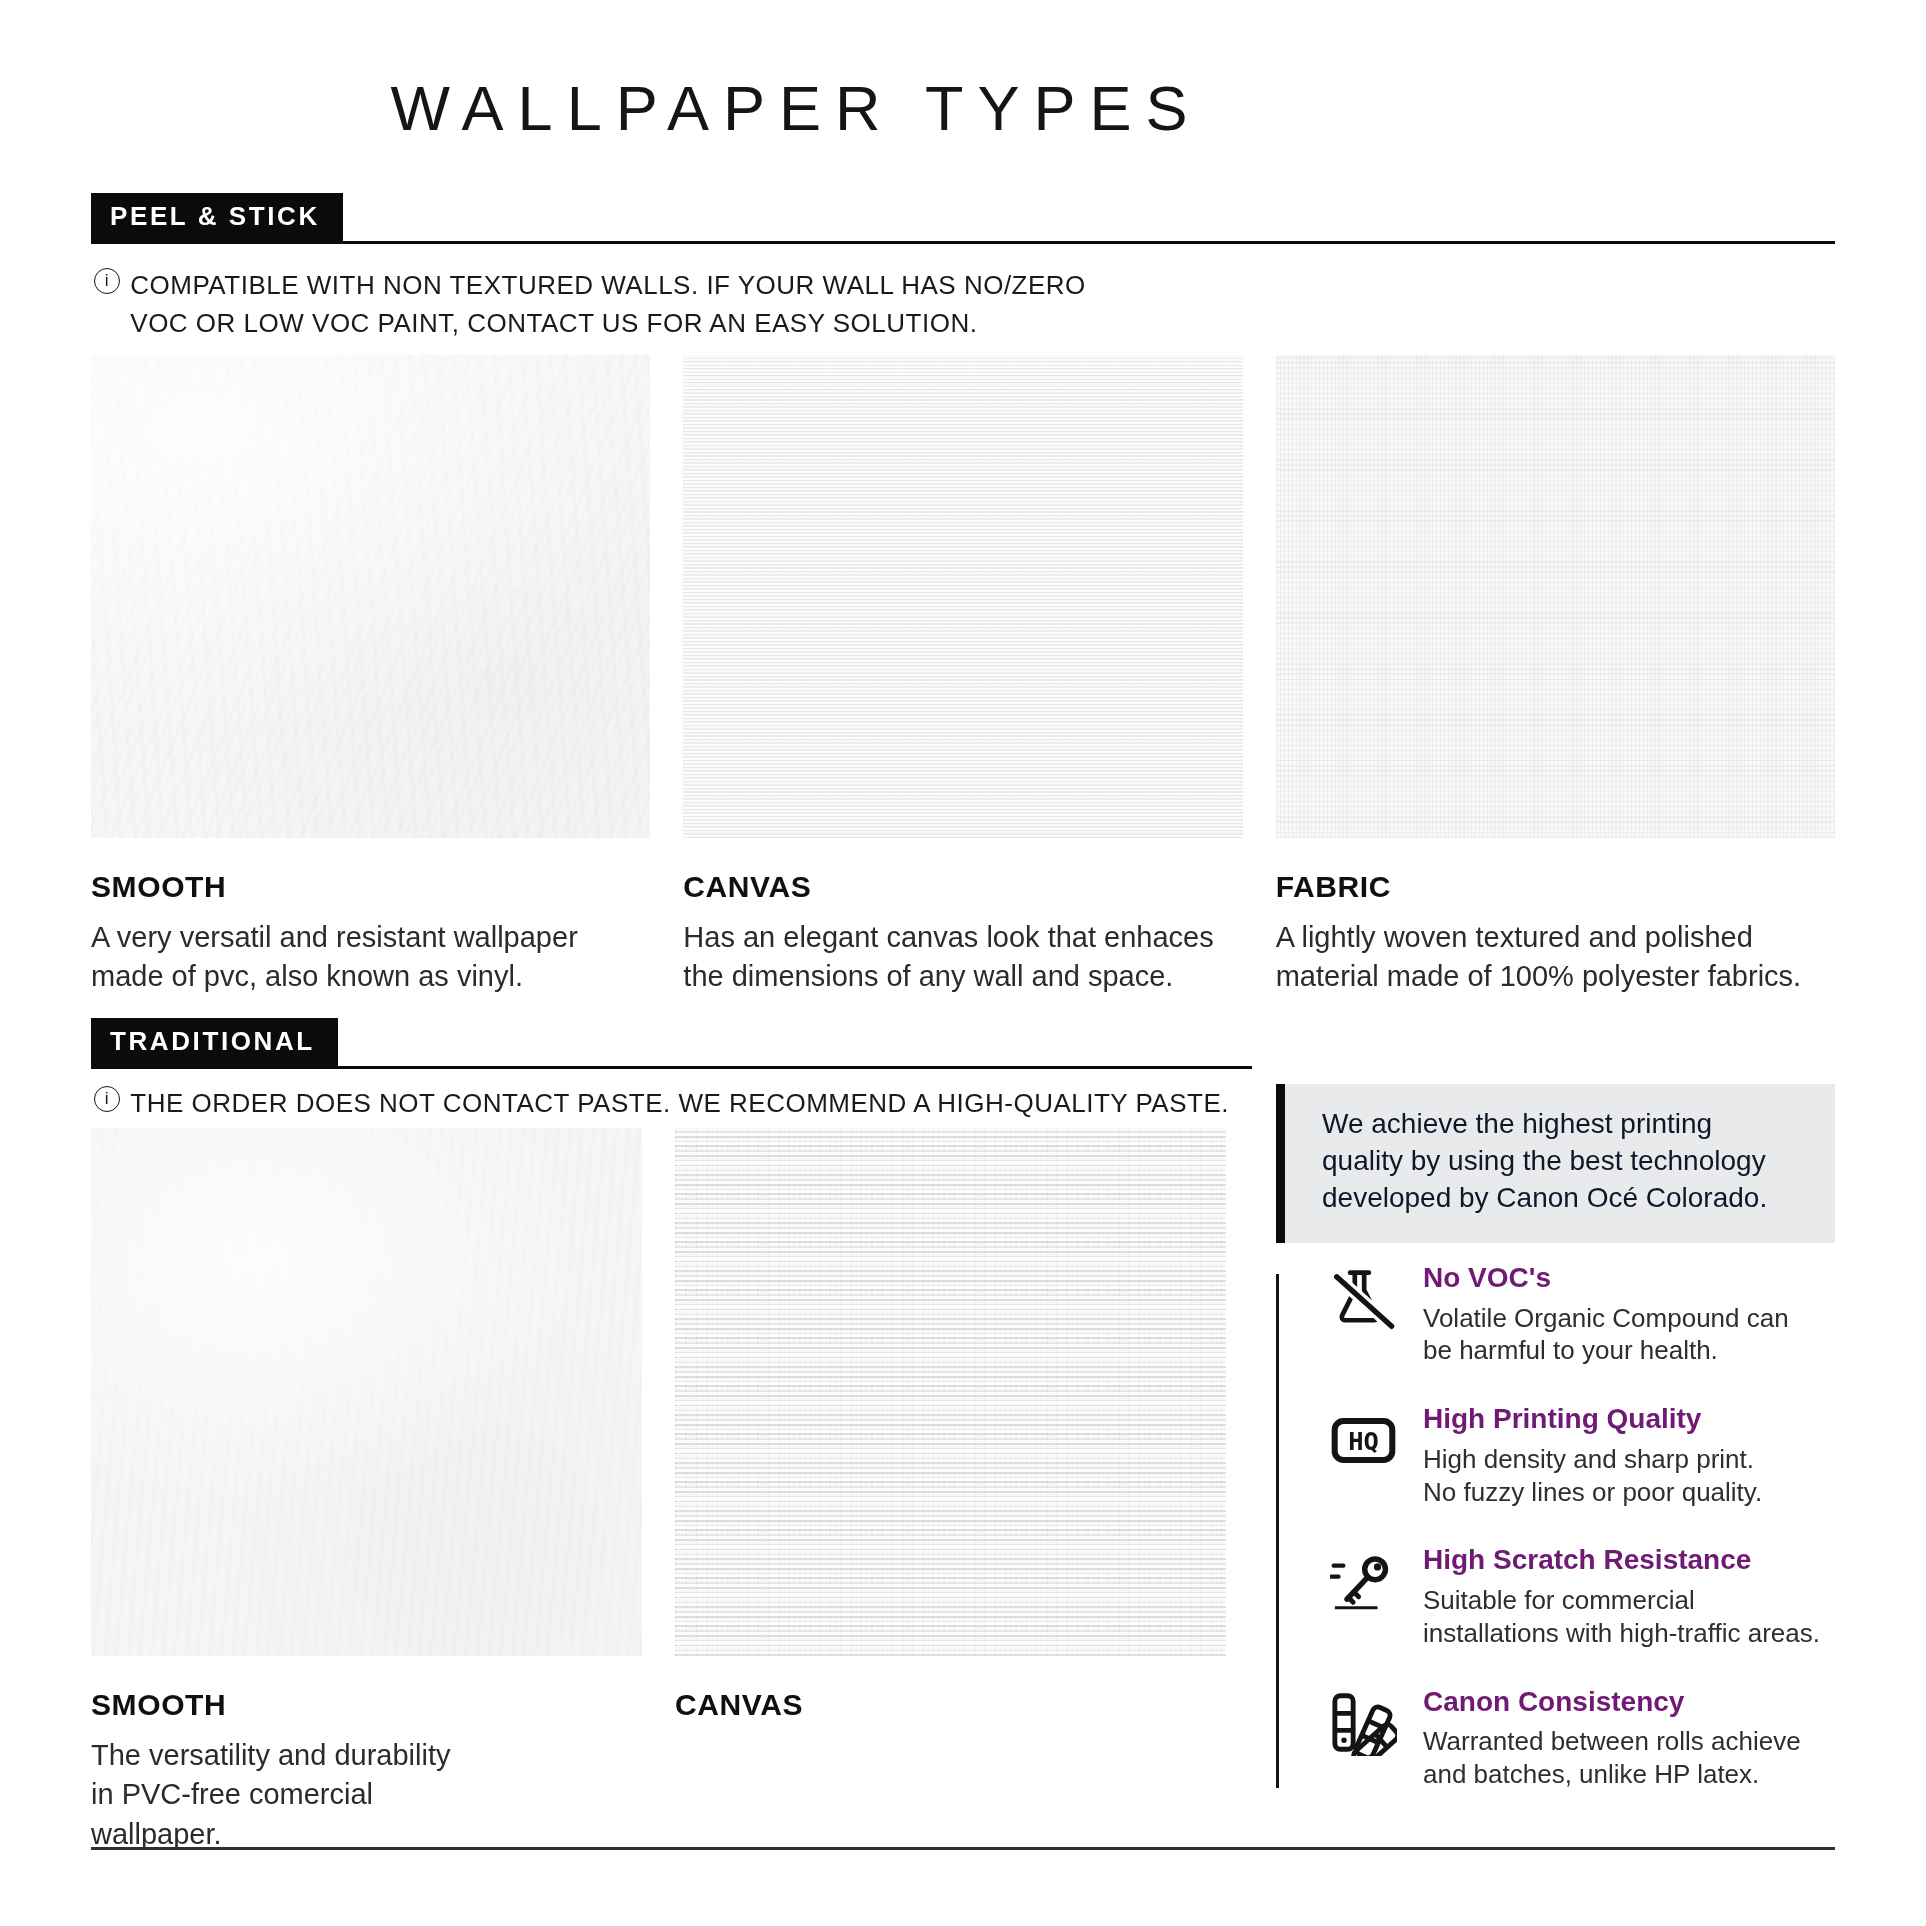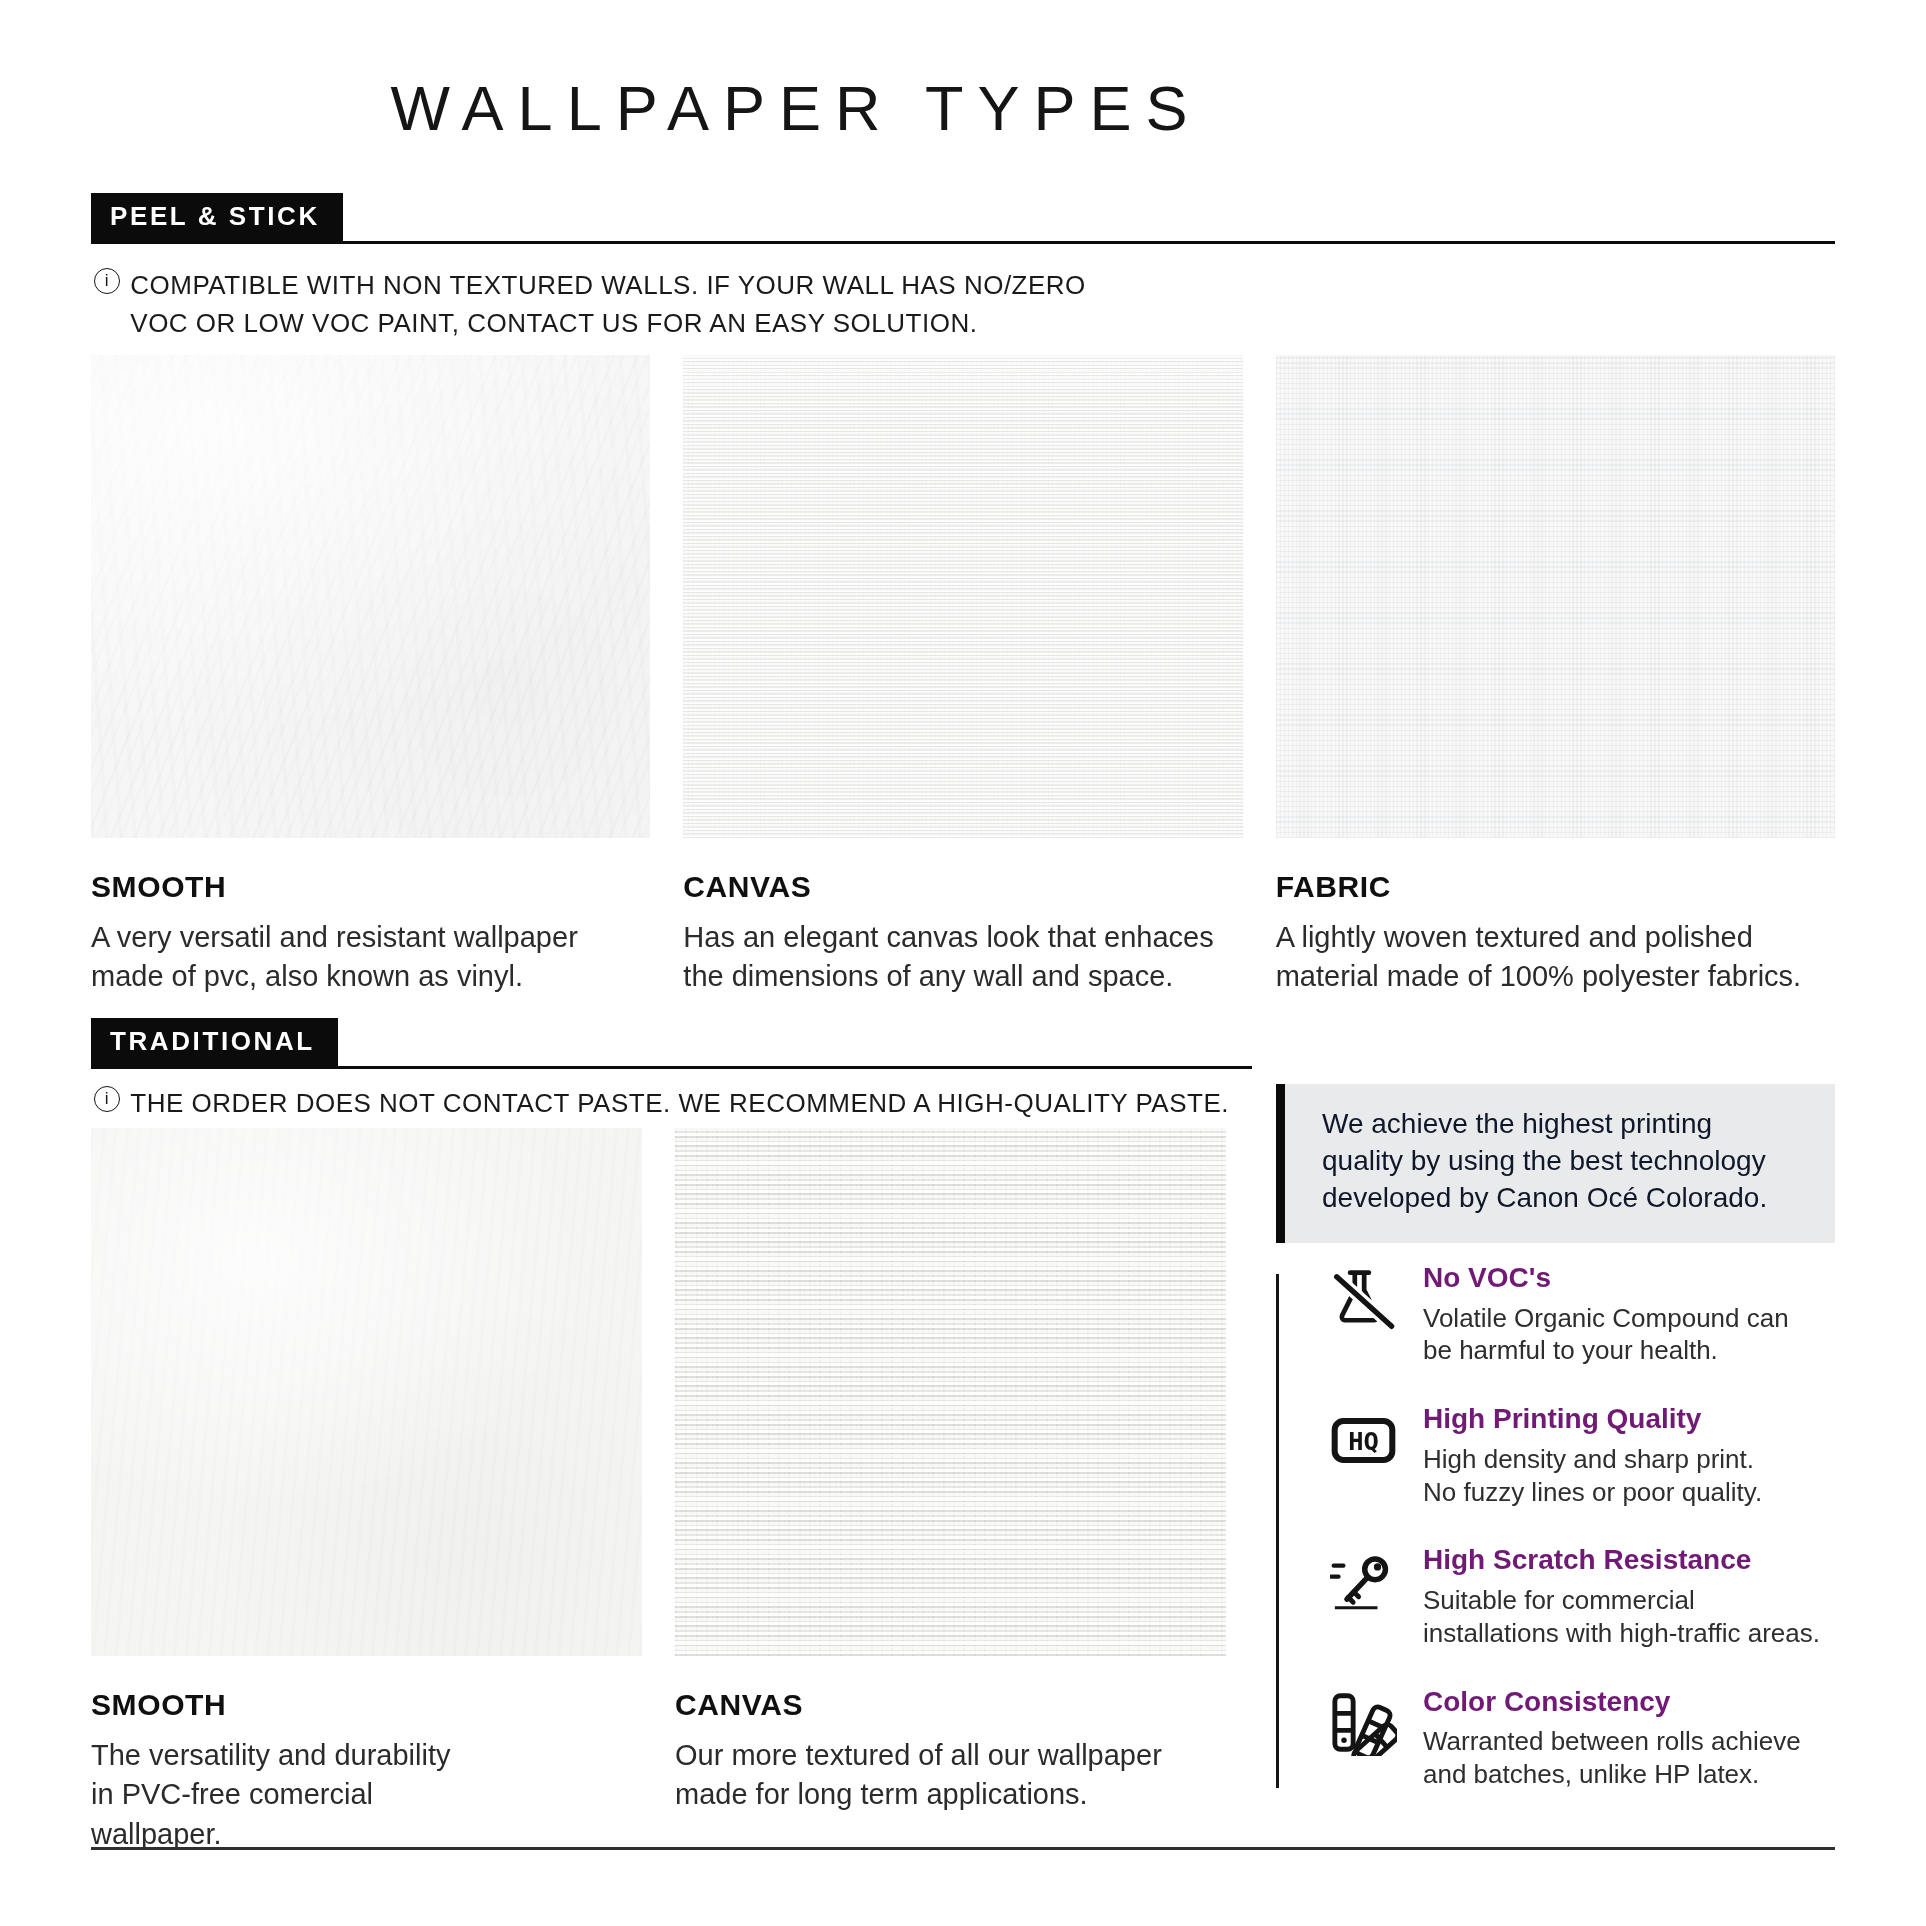--- a/index.html
+++ b/index.html
@@ -148,22 +148,20 @@
   <div class="row" id="row2">
     <div class="cell">
       <div class="swatch tex-smooth-2"></div>
       <div class="type-name">SMOOTH</div>
       <div class="type-desc pre narrow">The versatility and durability
 in PVC-free comercial wallpaper.</div>
     </div>
     <div class="cell">
       <div class="swatch tex-canvas-coarse"></div>
       <div class="type-name">CANVAS</div>
-      <div class="type-desc pre">Our more textured of all our wallpaper
-made for long term applications.</div>
     </div>
   </div>
 
   <div id="qbox" class="pre">We achieve the highest printing
 quality by using the best technology
 developed by Canon Océ Colorado.</div>
   <div id="vline"></div>
 
   <div id="features">
 
@@ -225,21 +223,21 @@
             <rect x="42" y="8" width="30" height="84" rx="9"></rect>
             <path d="M42 36 H72 M42 62 H72"></path>
           </g>
           <g transform="rotate(48 26 90)">
             <rect x="42" y="12" width="30" height="80" rx="9"></rect>
             <path d="M42 40 H72"></path>
           </g>
         </svg>
       </span>
       <div class="f-body">
-        <div class="f-title">Color Consistency</div>
+        <div class="f-title">Canon Consistency</div>
         <div class="f-desc pre">Warranted between rolls achieve
 and batches, unlike HP latex.</div>
       </div>
     </div>
 
   </div>
 
   <div id="footer-line"></div>
 
 </div>

